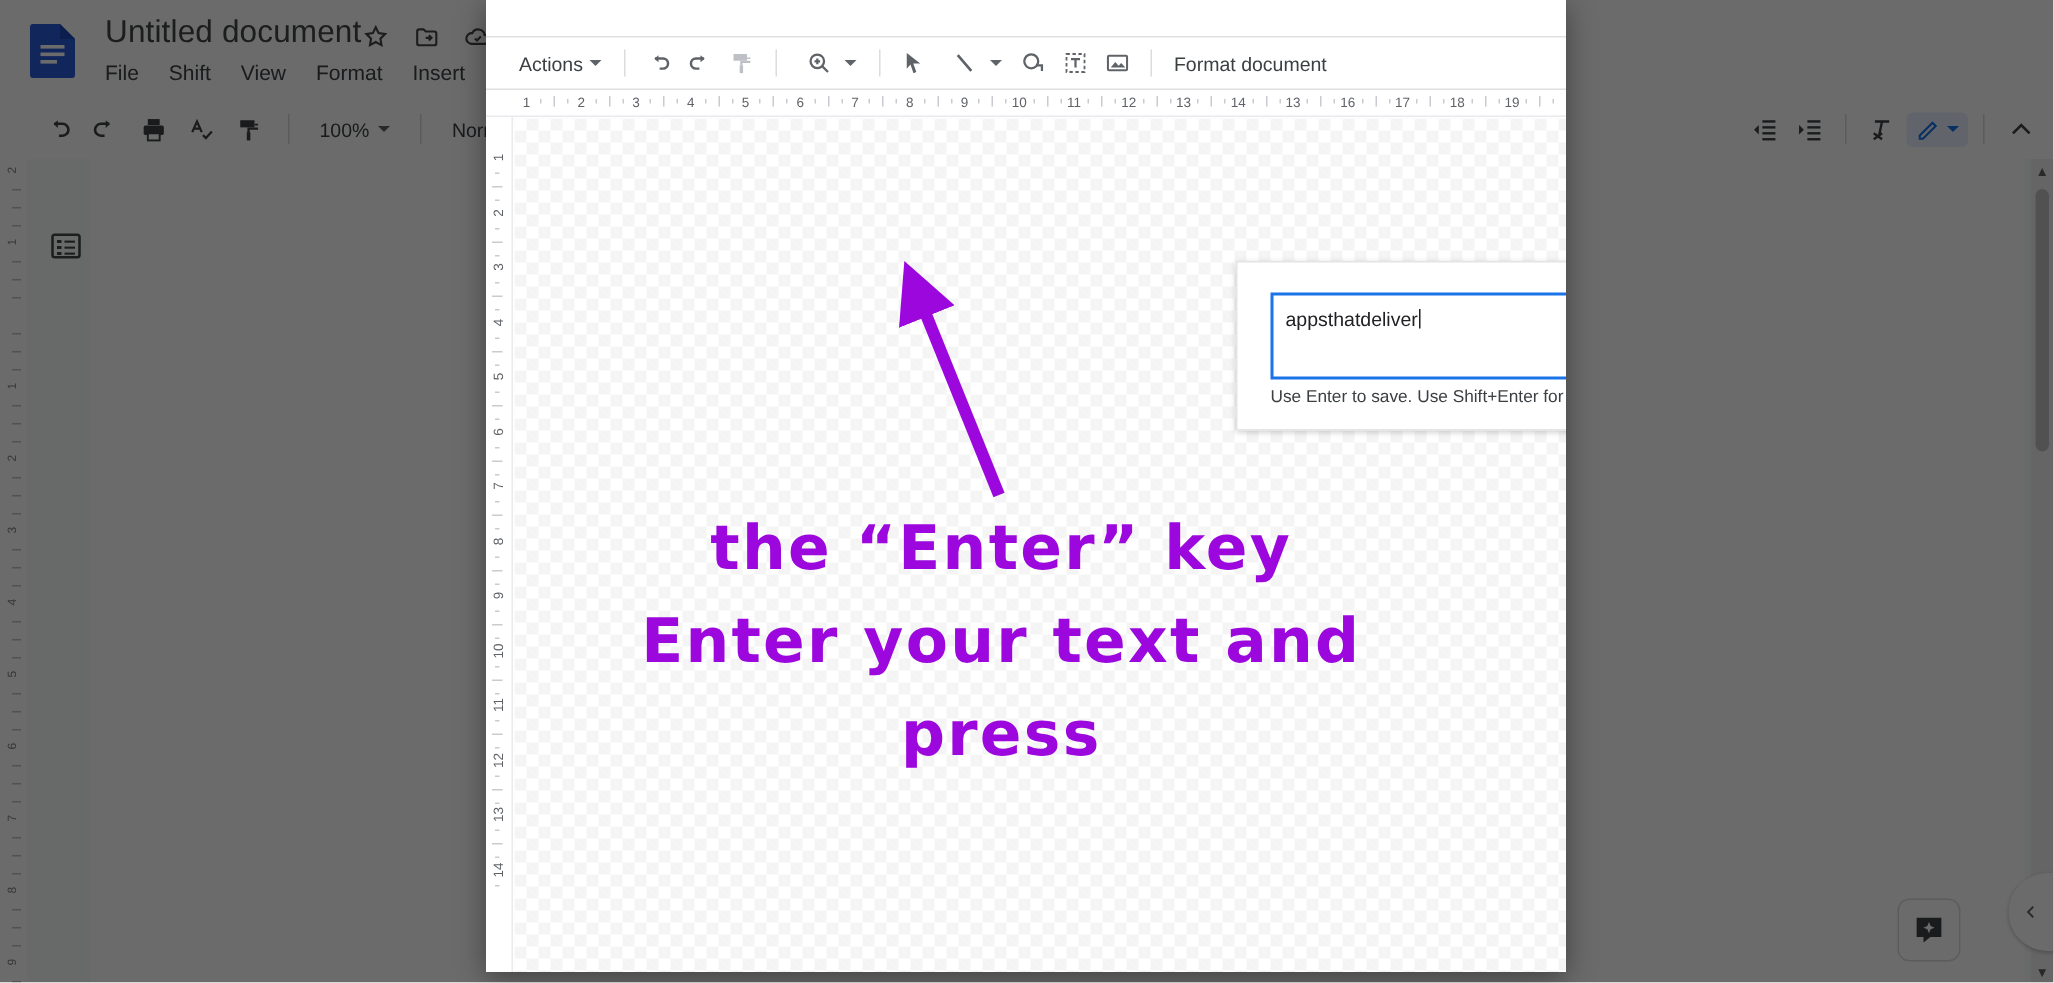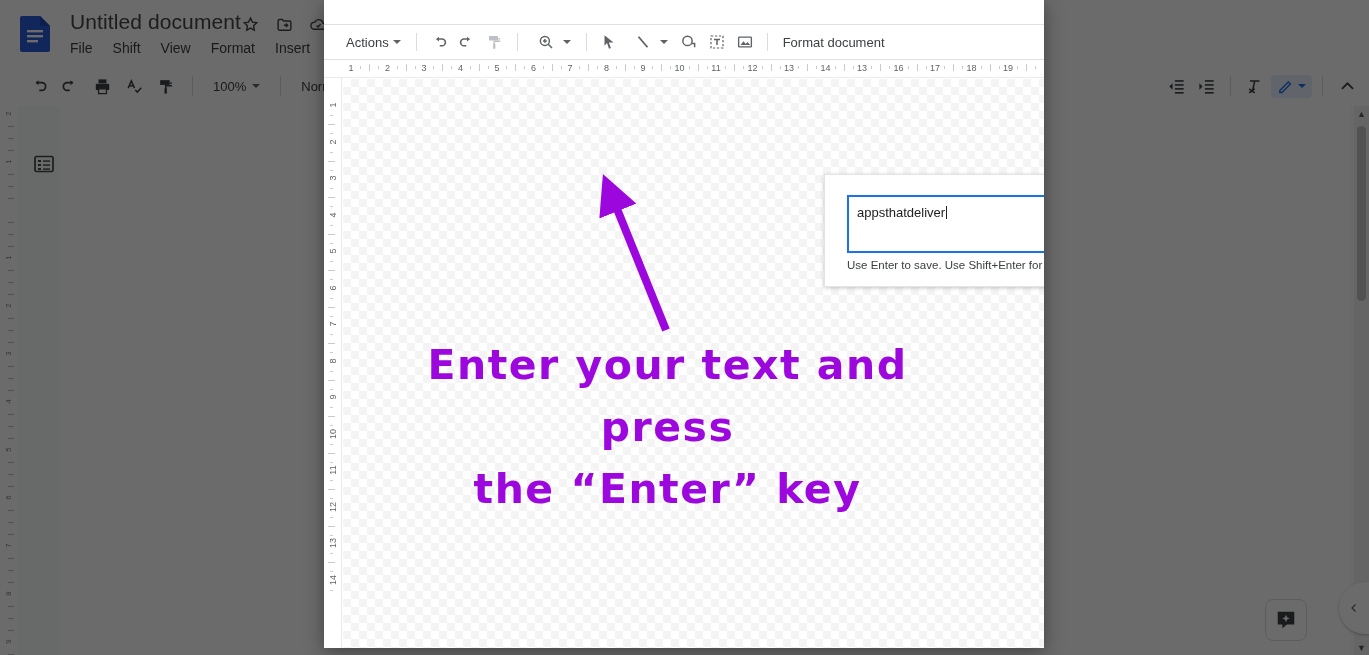--- a/index.html
+++ b/index.html
@@ -595,17 +595,17 @@
   <svg class="annot-arrow" viewBox="0 0 720 530">
     <defs>
       <marker id="ah" markerWidth="5" markerHeight="5" refX="2.3" refY="2.5" orient="auto">
         <path d="M0,0 L5,2.5 L0,5 z" fill="#9b07dd"></path>
       </marker>
     </defs>
     <line x1="336" y1="210" x2="281" y2="74" stroke="#9b07dd" stroke-width="8" marker-end="url(#ah)"></line>
   </svg>
 
   <div class="annot-text">
+    <div>the “Enter” key</div>
     <div>Enter your text and press</div>
-    <div>the “Enter” key</div>
   </div>
 
 </div>
 
 </body></html>

